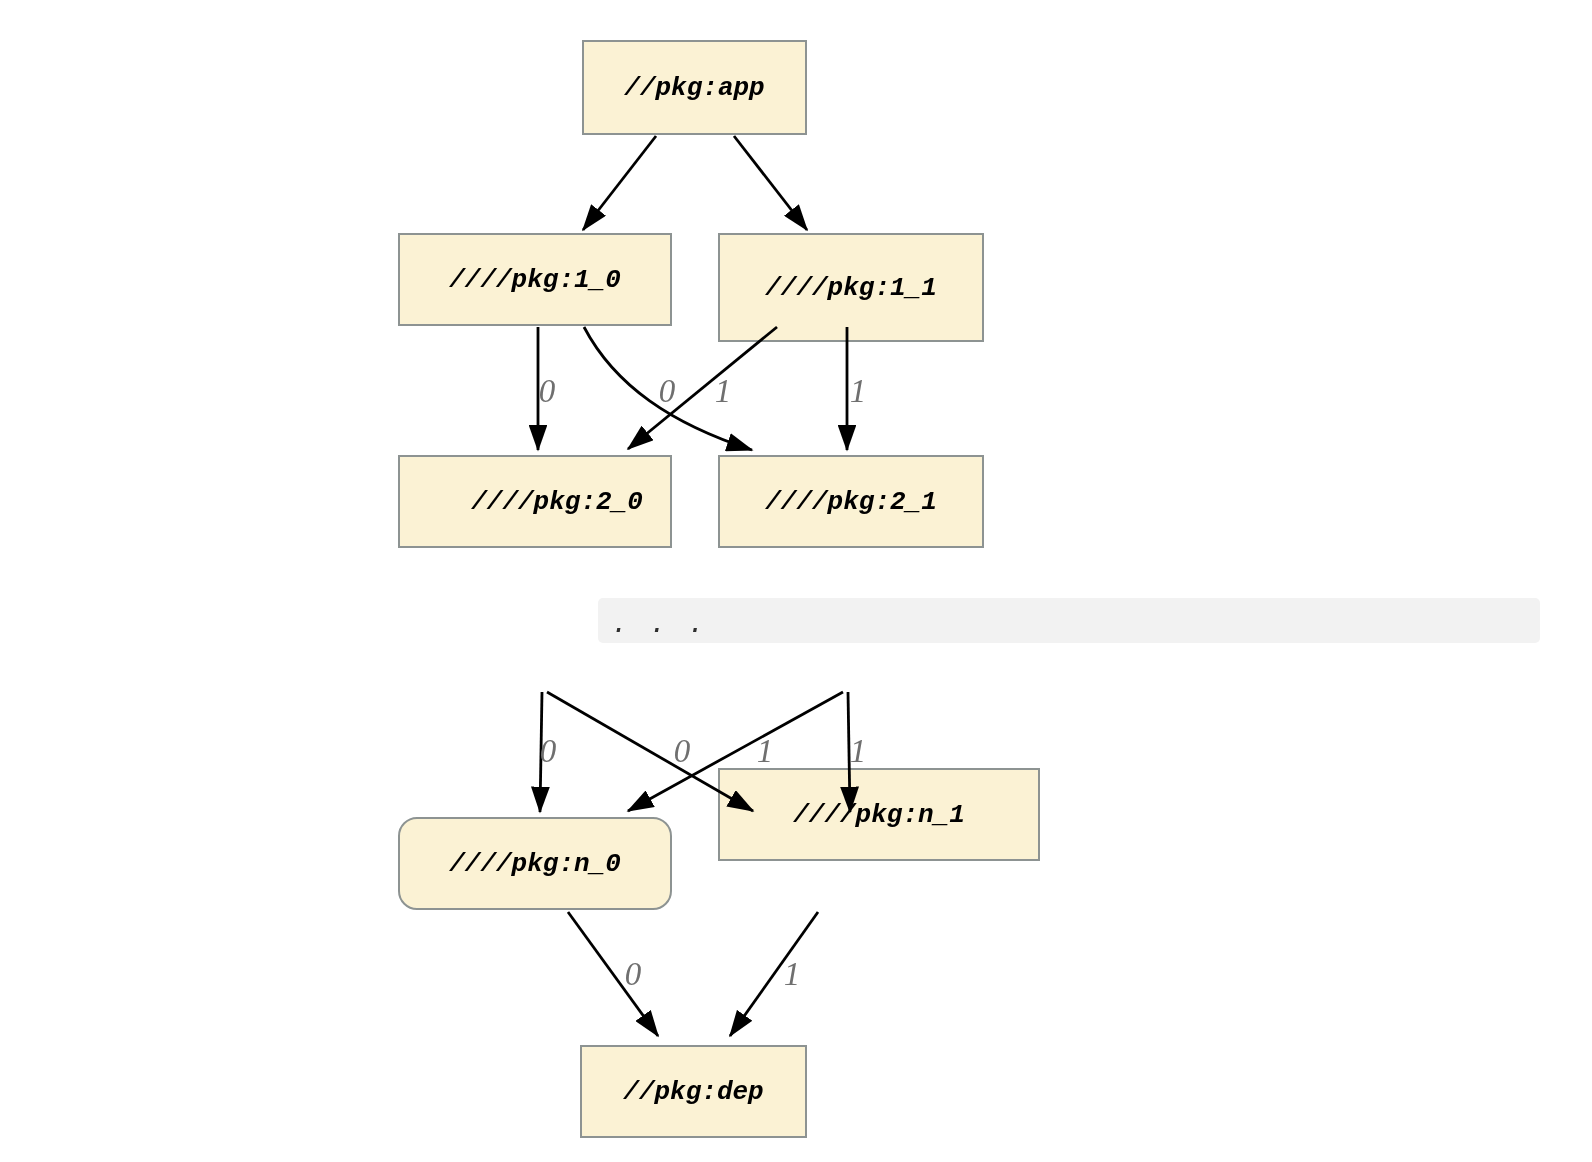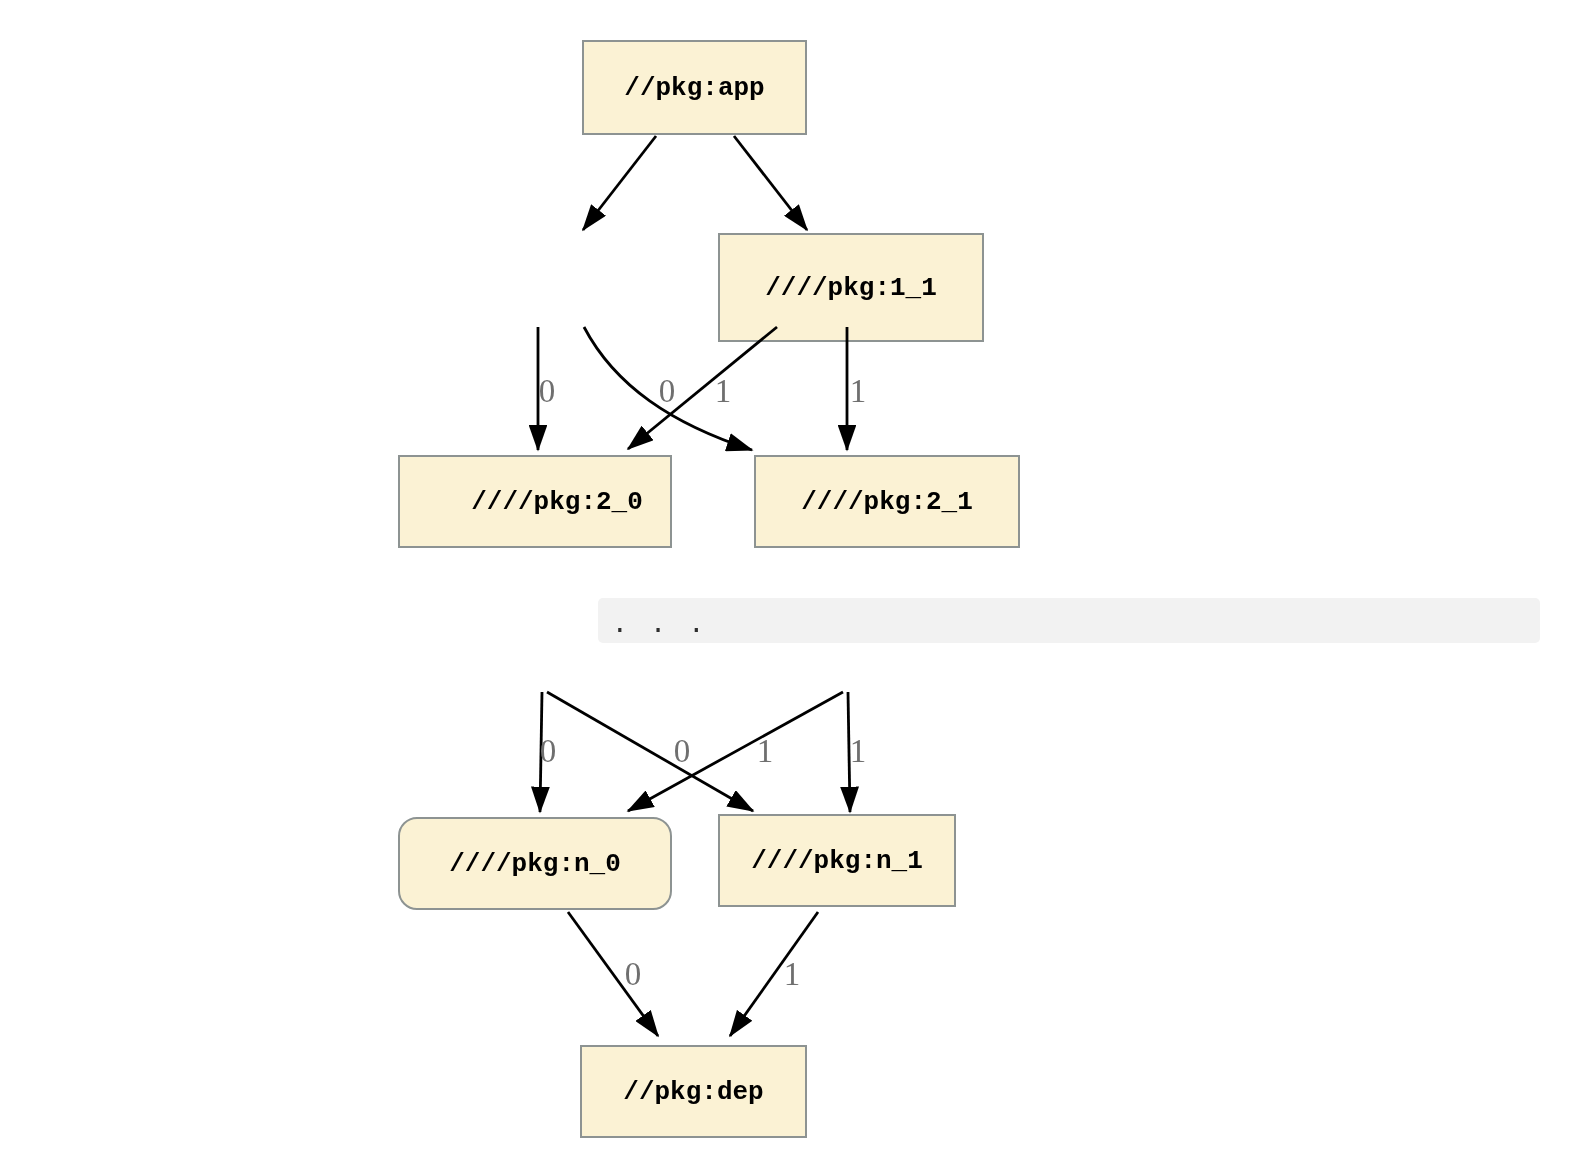--- a/index.html
+++ b/index.html
@@ -7,20 +7,21 @@
     padding: 0;
     background: #ffffff;
   }
   .page {
     position: relative;
     width: 1592px;
     height: 1162px;
     background: #ffffff;
     overflow: hidden;
     font-family: "Liberation Sans", sans-serif;
+    font-style: italic;
   }
   .edges-layer {
     position: absolute;
     left: 0;
     top: 0;
     width: 1592px;
     height: 1162px;
     pointer-events: none;
   }
   .edge {
@@ -76,42 +77,45 @@
 </style>
 </head>
 <body>
 
 <div class="page">
 
   <div class="node" style="left:582px; top:40px; width:225px; height:95px;">
     <span class="node-label">//pkg:app</span>
   </div>
 
+  <div class="node" style="left:398px; top:233px; width:274px; height:93px;">
+    <span class="node-label">////pkg:1_0</span>
+  </div>
 
   <div class="node" style="left:718px; top:233px; width:266px; height:109px;">
     <span class="node-label">////pkg:1_1</span>
   </div>
 
   <div class="node" style="left:398px; top:455px; width:274px; height:93px;padding-left:44px;">
     <span class="node-label">////pkg:2_0</span>
   </div>
 
-  <div class="node" style="left:718px; top:455px; width:266px; height:93px;margin-left:36px;">
+  <div class="node" style="left:718px; top:455px; width:266px; height:93px;">
     <span class="node-label">////pkg:2_1</span>
   </div>
 
   <div class="dots-bar">
     <span class="dots-text">. . .</span>
   </div>
 
   <div class="node" style="left:398px; top:817px; width:274px; height:93px;border-radius:19px;">
     <span class="node-label">////pkg:n_0</span>
   </div>
 
-  <div class="node" style="left:718px; top:814px; width:238px; height:93px;">
+  <div class="node" style="left:718px; top:768px; width:322px; height:93px;">
     <span class="node-label">////pkg:n_1</span>
   </div>
 
   <div class="node" style="left:580px; top:1045px; width:227px; height:93px;">
     <span class="node-label">//pkg:dep</span>
   </div>
 
   <svg class="edges-layer" viewBox="0 0 1592 1162">
     <defs>
       <marker id="arrow" viewBox="0 0 10 7" refX="9.4" refY="3.5" markerWidth="27" markerHeight="18.9" markerUnits="userSpaceOnUse" orient="auto">

